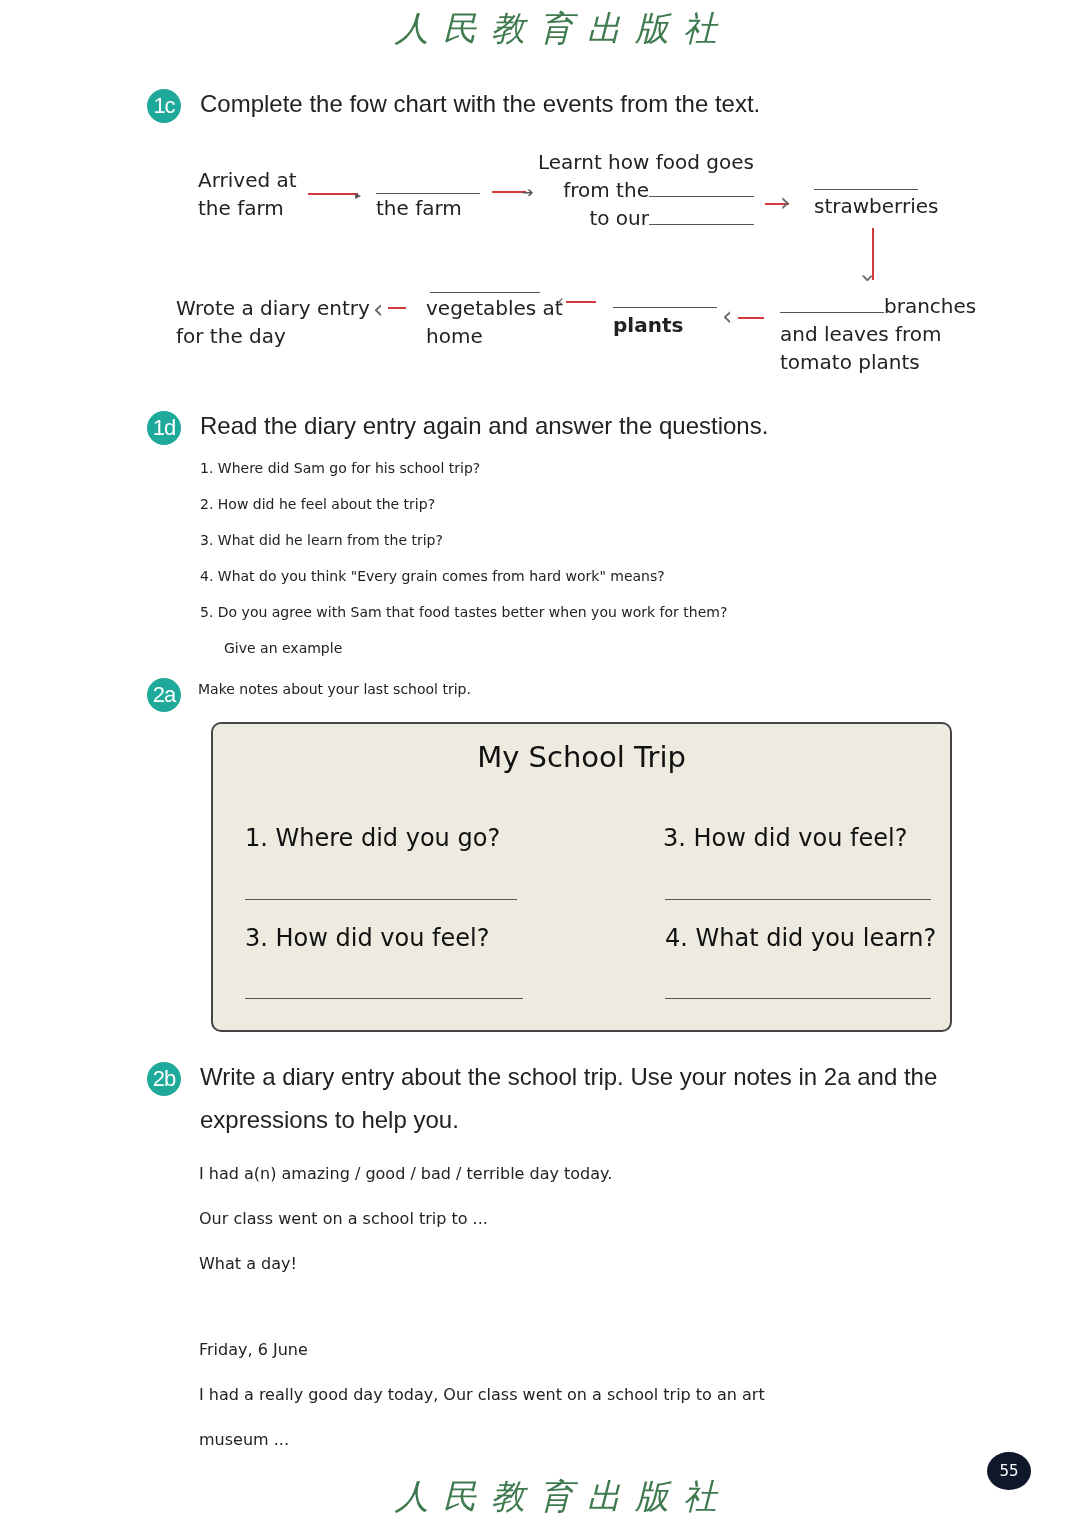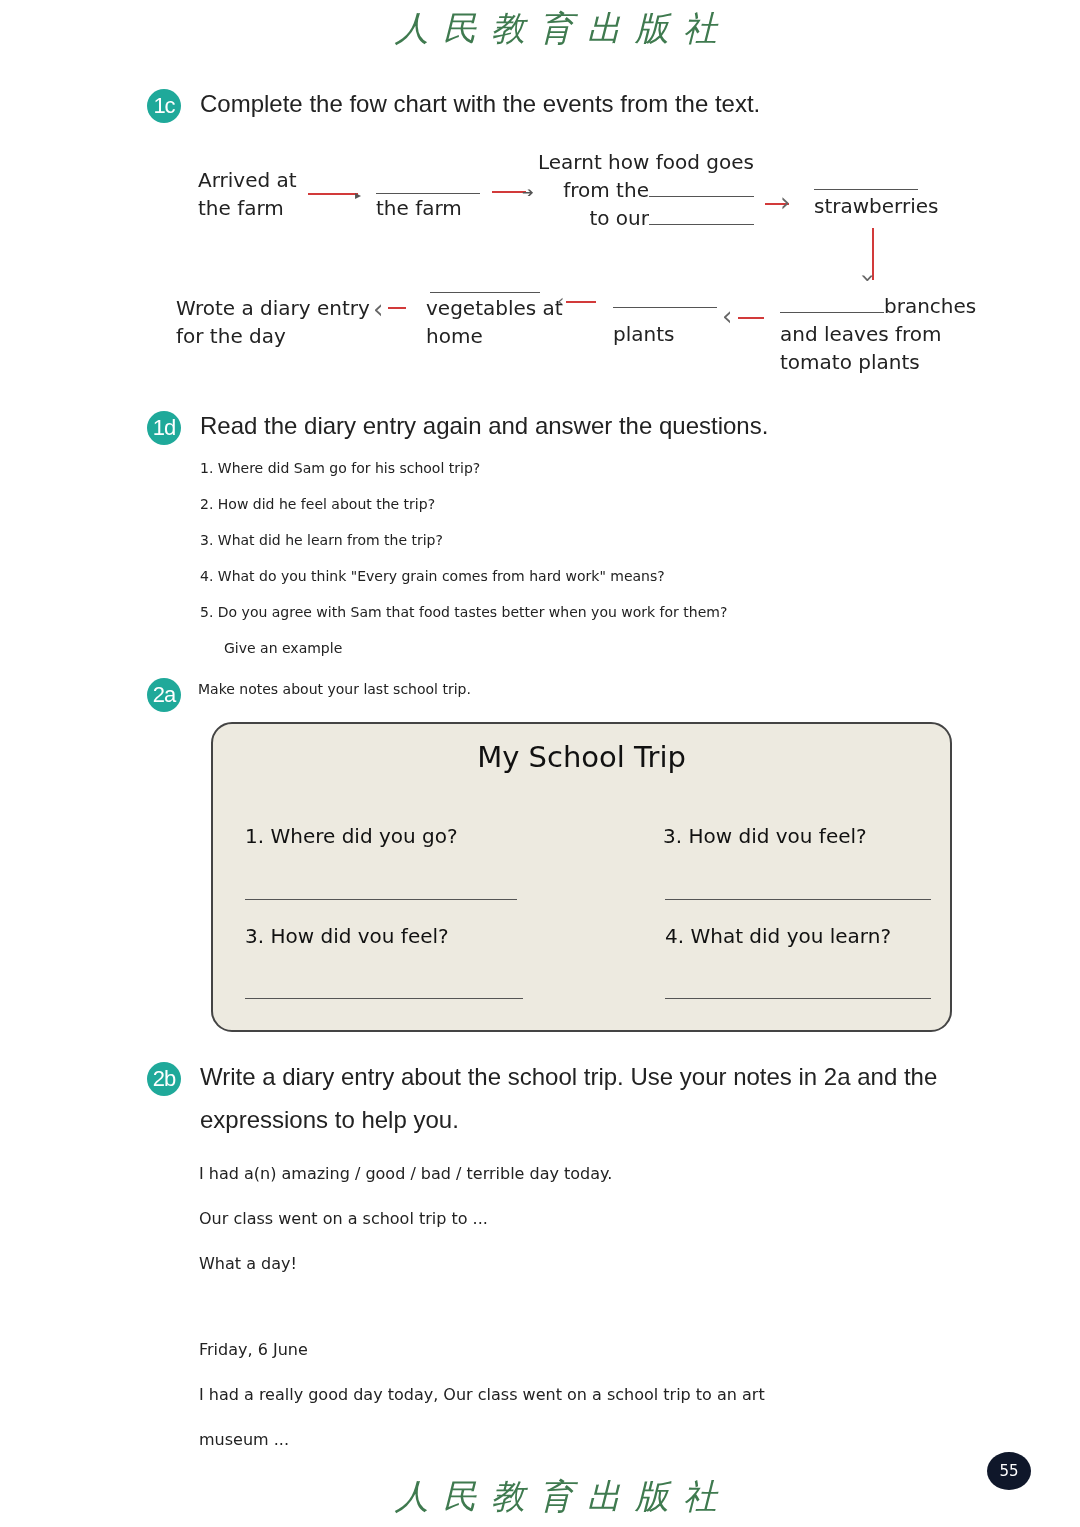--- a/index.html
+++ b/index.html
@@ -11,23 +11,23 @@
   .badge { width:34px; height:34px; border-radius:50%; background:#1fa99a; color:#fff;
            font-family:"Liberation Sans", sans-serif; font-size:22px; line-height:34px;
            text-align:center; letter-spacing:-1px; }
   .heading { font-family:"Liberation Sans", sans-serif; font-size:24px; color:#222; white-space:nowrap; }
   .fc { font-size:20px; line-height:28px; color:#222; white-space:nowrap; }
   .blank { display:inline-block; border-bottom:1.5px solid #555; vertical-align:baseline; }
   .hline { height:0; border-top:1.5px solid #555; }
   .arrow-r { height:0; border-top:2px solid #d23a3a; }
   .q { font-size:14px; color:#222; white-space:nowrap; }
   .notes-box { left:211px; top:722px; width:741px; height:310px; background:#edeae0;
-               border:2px solid #444; border-radius:21px; box-sizing:border-box; }
+               border:2px solid #444; border-radius:10px; box-sizing:border-box; }
   .notes-title { font-size:29px; color:#111; white-space:nowrap; }
-  .nq { font-size:20px; color:#111; white-space:nowrap; }
+  .nq { font-size:24px; color:#111; white-space:nowrap; }
   .body-text { font-size:16px; color:#222; white-space:nowrap; }
   .pagenum { left:987px; top:1452px; width:44px; height:38px; border-radius:50%;
              background:#0f172a; color:#fff; font-size:15px; text-align:center; line-height:38px; }
 </style>
 </head>
 <body>
 
 <div class="abs logo" style="top:6px;">人民教育出版社</div>
 
 <div class="abs badge" style="left:147px;top:89px;">1c</div>
@@ -67,21 +67,21 @@
   <div class="abs fc" style="left:780px;top:292px;">
     <div><span class="blank" style="width:104px;"></span><span>branches</span></div>
     <div>and leaves from</div>
     <div>tomato plants</div>
   </div>
 
   <div class="abs" style="left:722px;top:302px;color:#666;font-size:26px;line-height:28px;">‹</div>
   <div class="abs arrow-r" style="left:738px;top:317px;width:26px;"></div>
 
   <div class="abs hline" style="left:613px;top:307px;width:104px;"></div>
-  <div class="abs fc" style="left:613px;top:320px;">plants</div>
+  <div class="abs fc" style="left:613px;top:311px;font-weight:bold;">plants</div>
 
   <div class="abs" style="left:557px;top:291px;color:#666;font-size:18px;line-height:20px;">‹</div>
   <div class="abs arrow-r" style="left:566px;top:301px;width:30px;"></div>
 
   <div class="abs hline" style="left:430px;top:292px;width:110px;"></div>
   <div class="abs fc" style="left:426px;top:294px;">
     <div>vegetables at</div>
     <div>home</div>
   </div>
 

